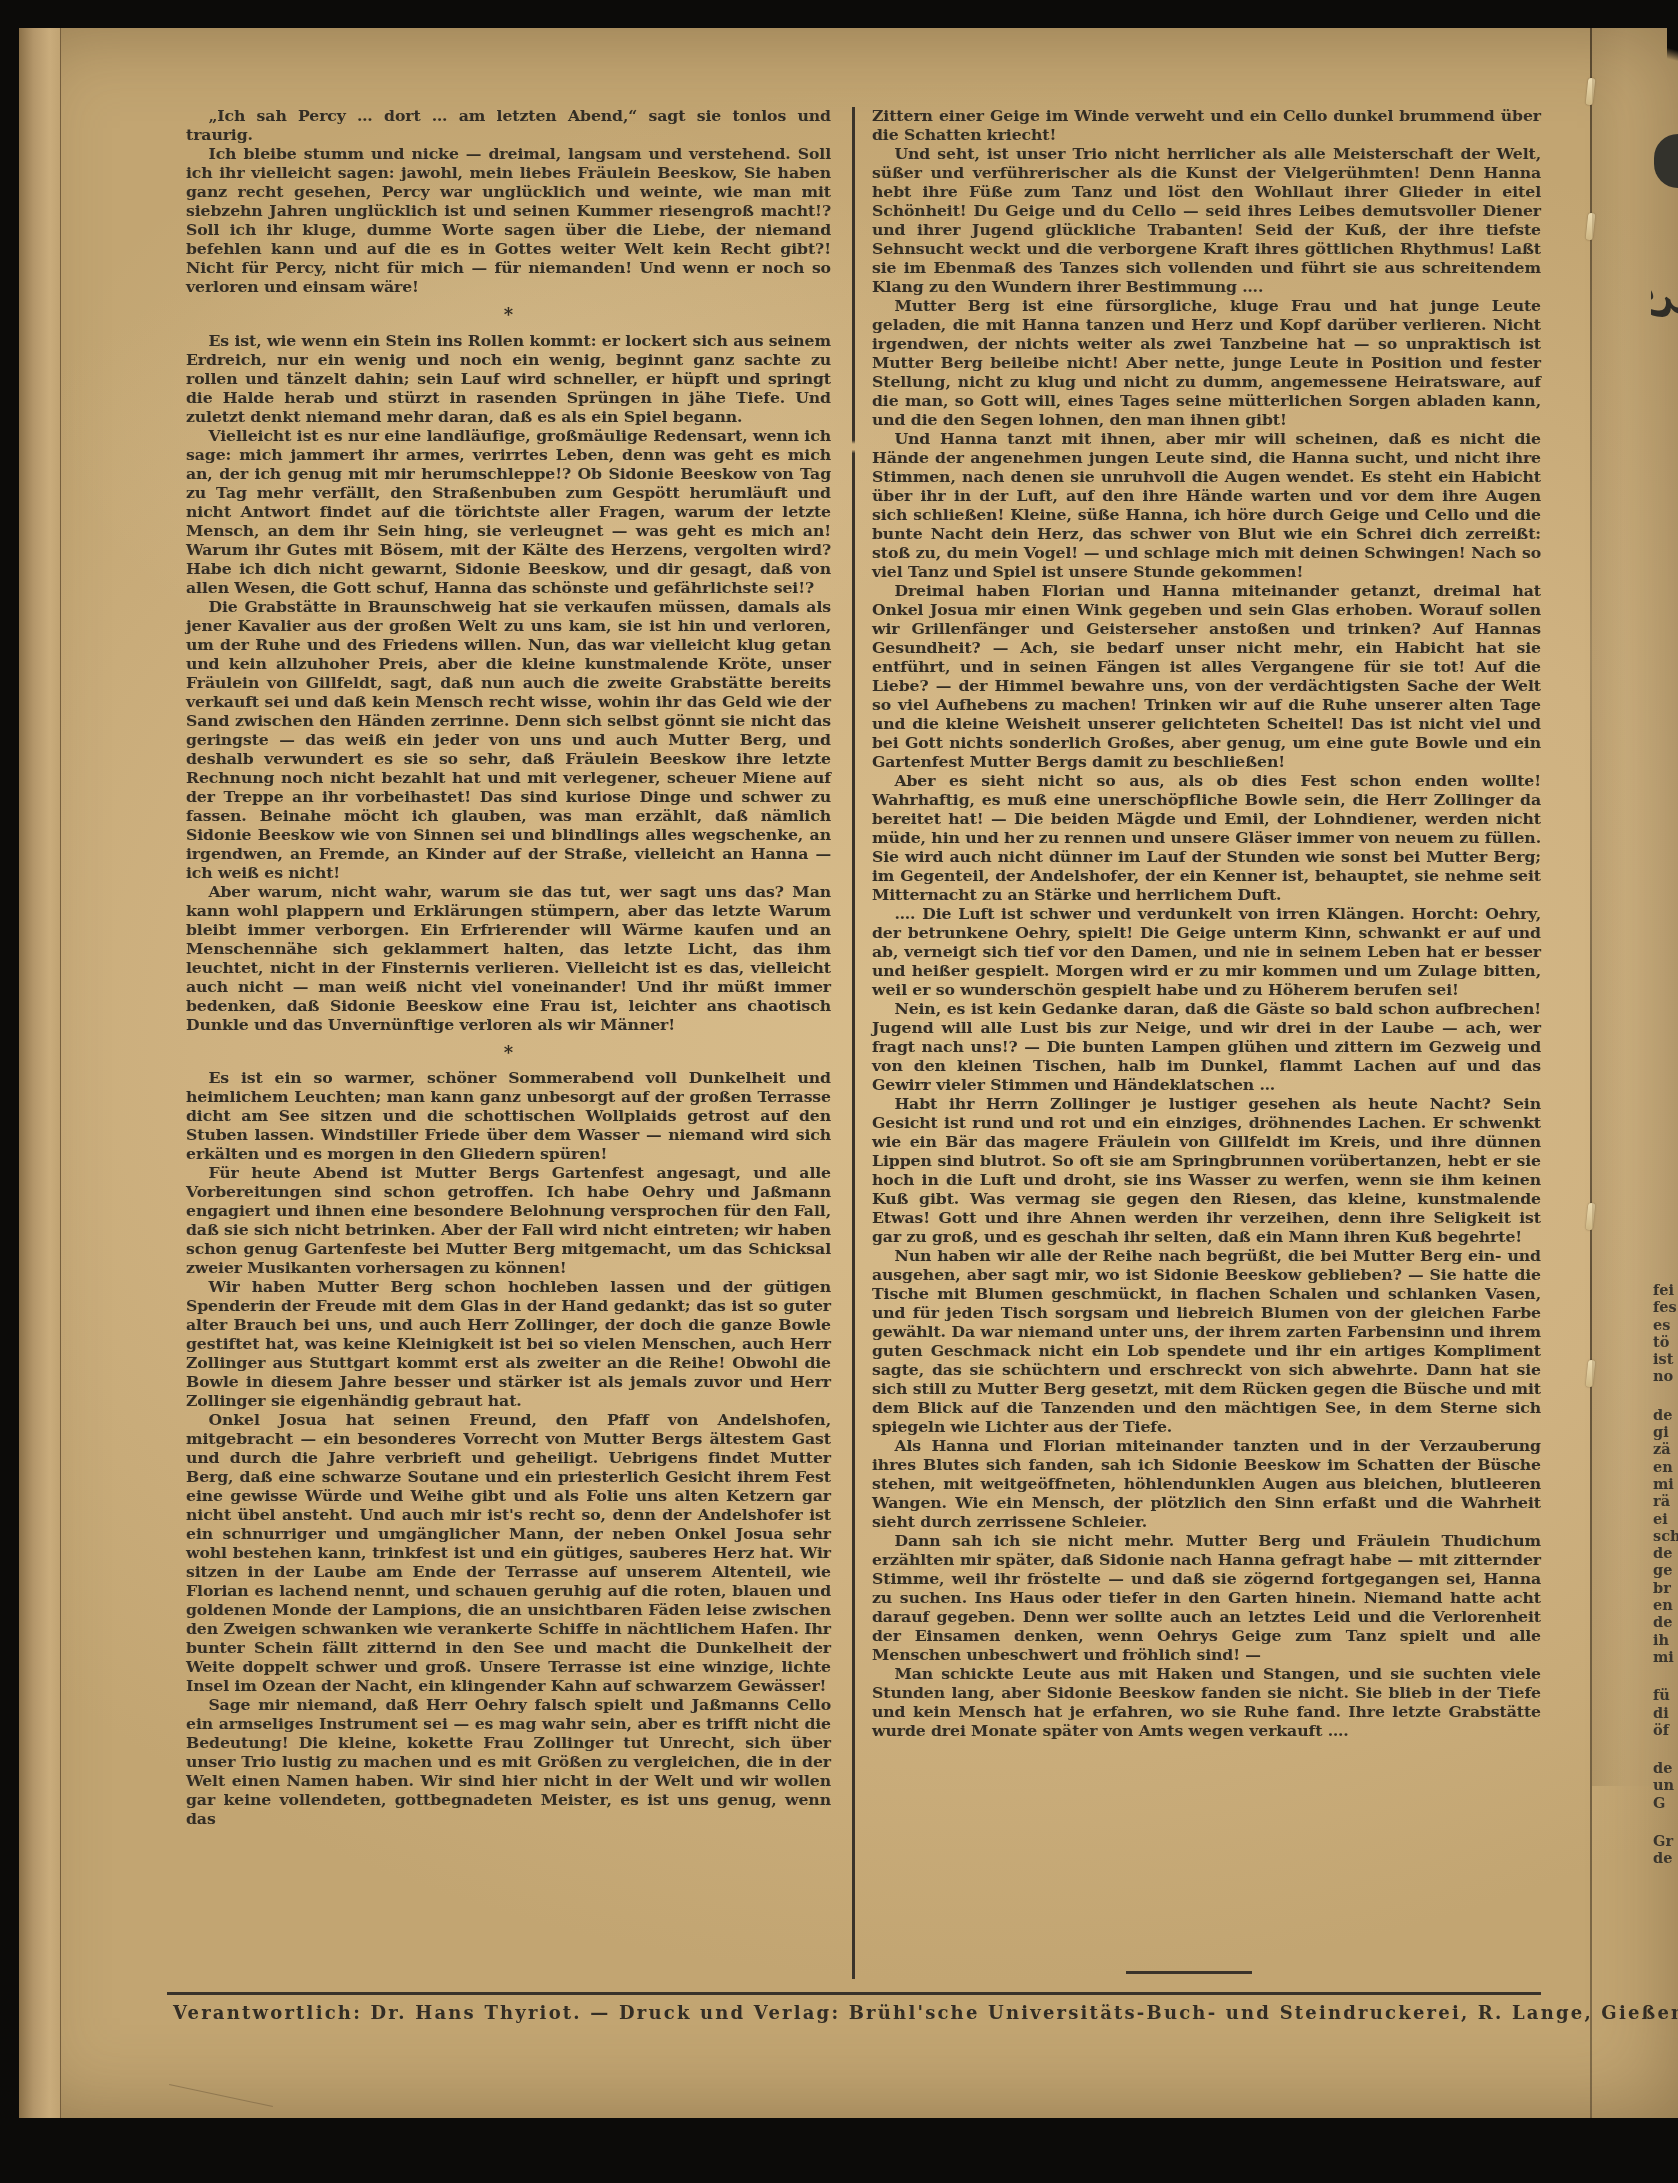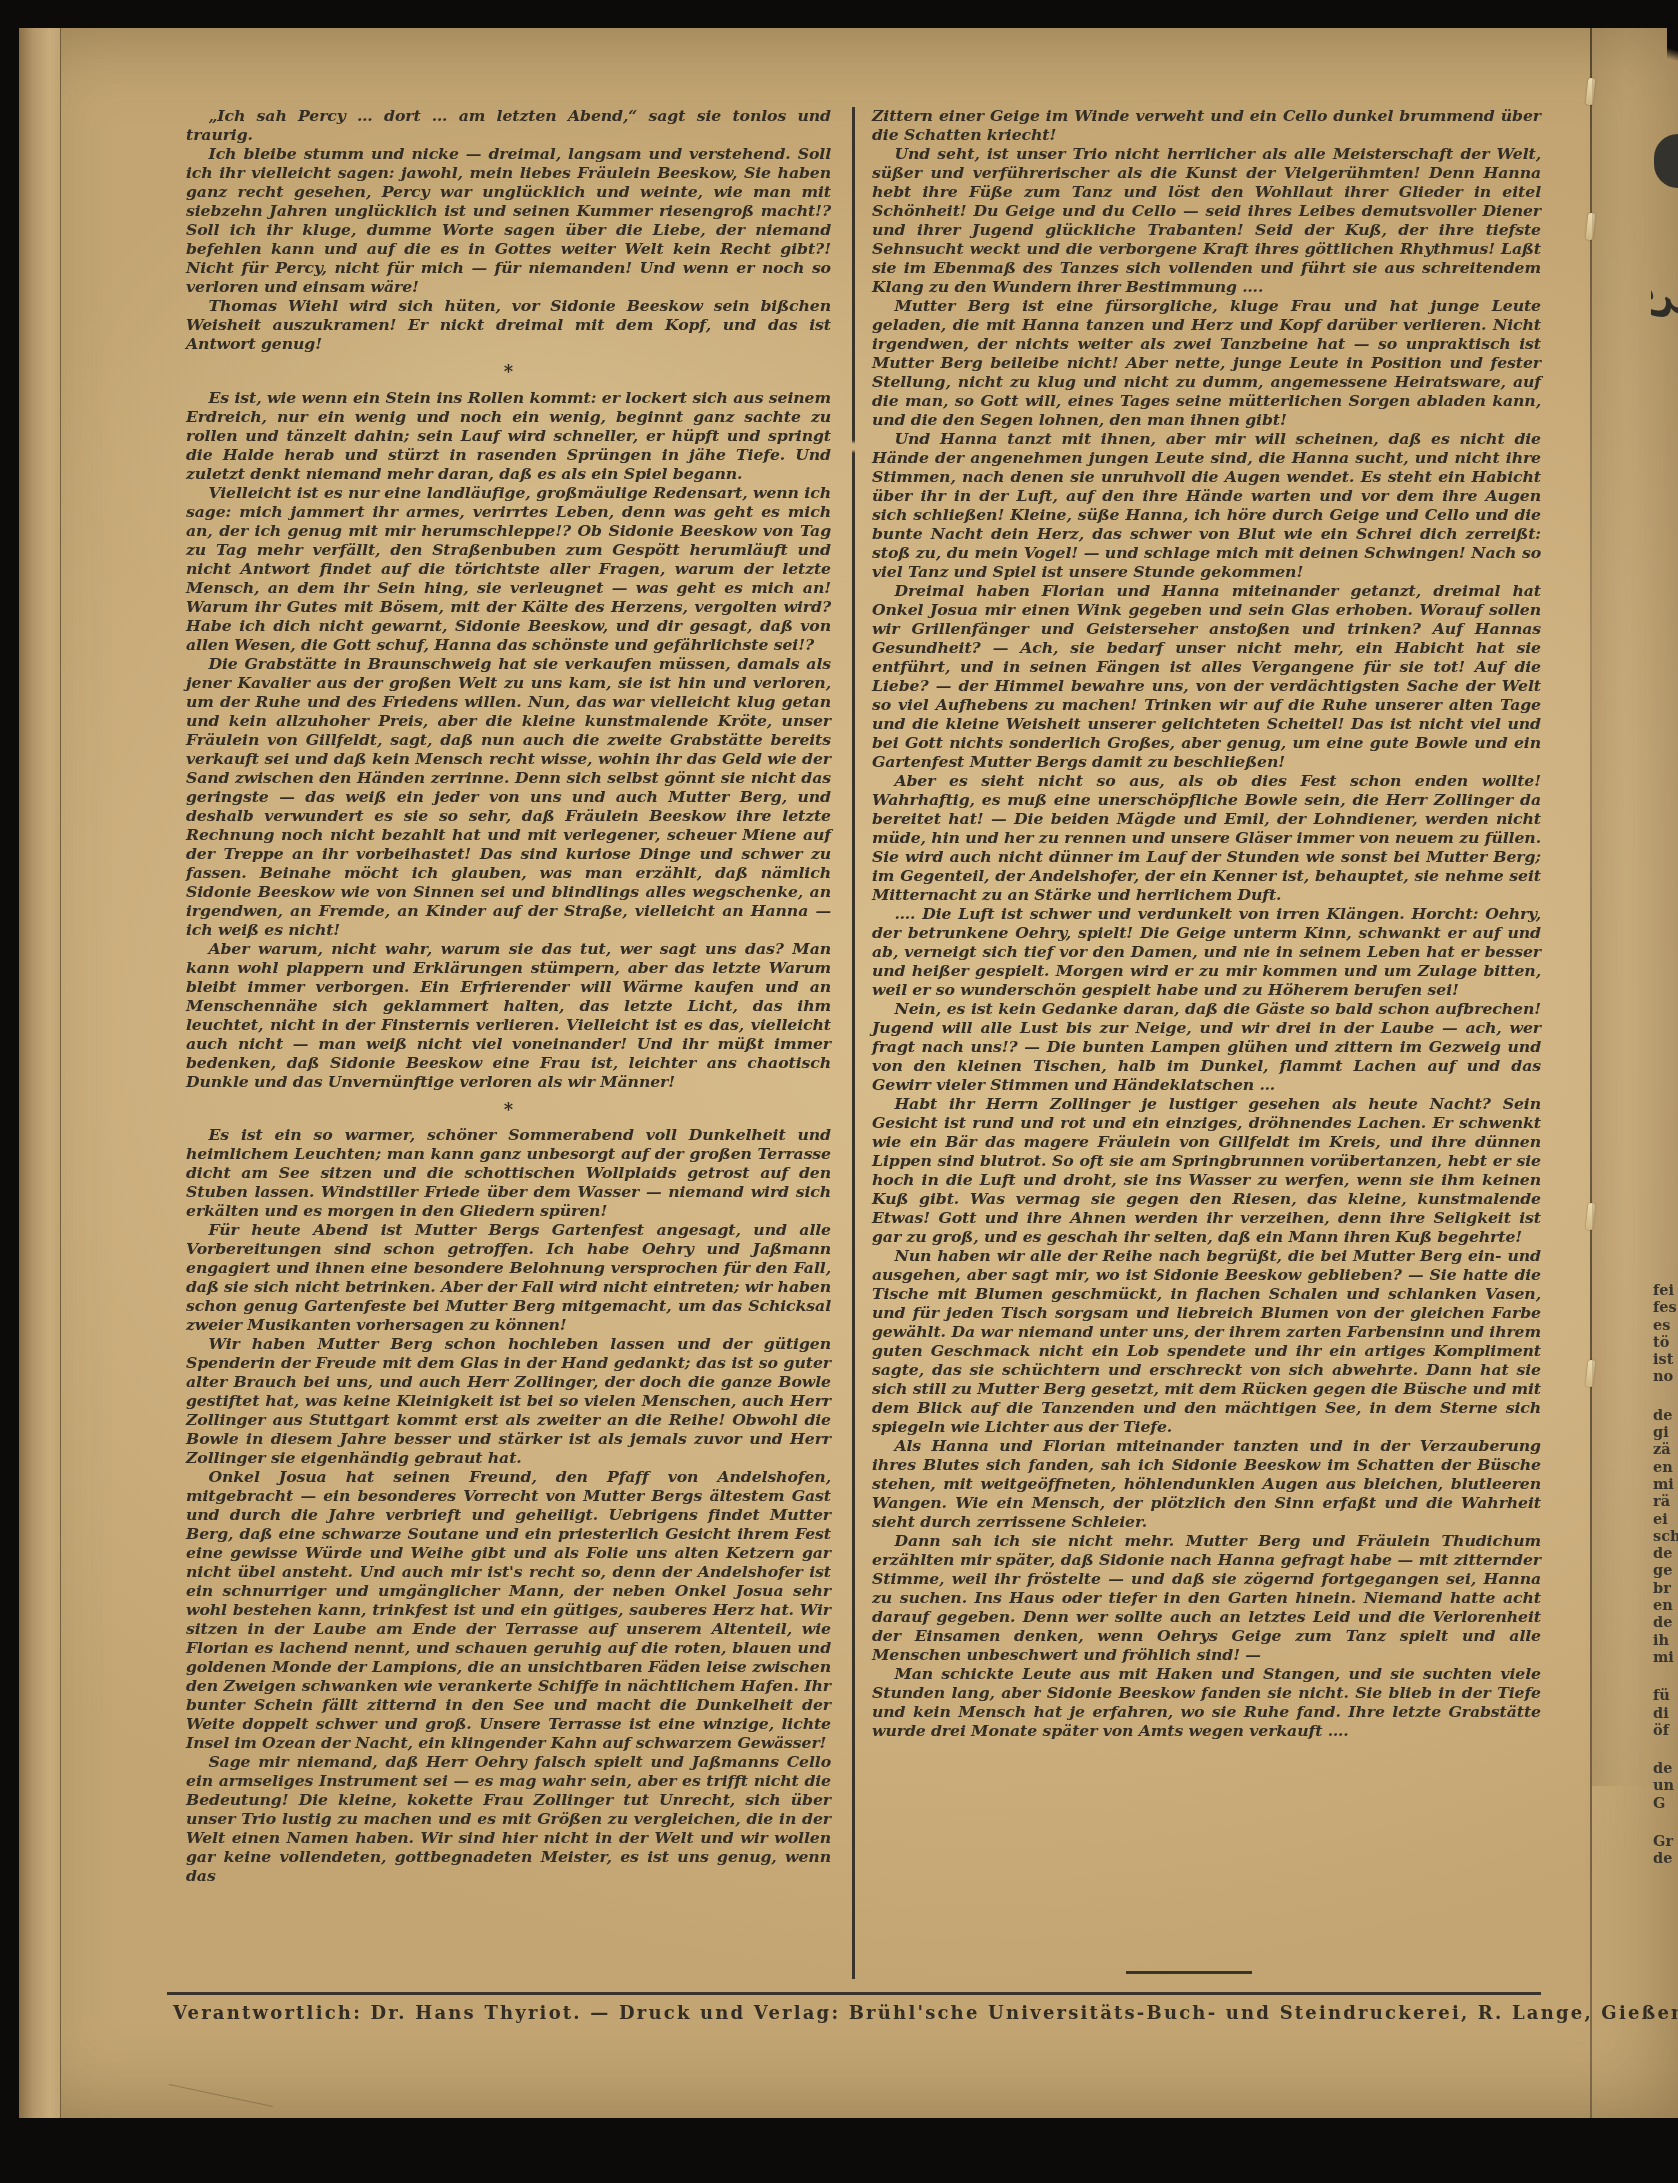--- a/index.html
+++ b/index.html
@@ -20,21 +20,21 @@
   .bottom-crease{
     position:absolute;left:149px;top:2067px;width:106px;height:1.1px;
     background:rgba(110,90,60,.5);transform:rotate(12deg);
   }
   .col{
     position:absolute;top:78px;color:#332d24;font-size:15.7px;line-height:19px;
     text-align:justify;font-weight:bold;letter-spacing:-0.1px;hyphens:auto;
   }
   .col-left{left:167px;width:645px;}
   .col-right{left:853px;width:669px;}
-  .col p{margin:0;text-indent:22.4px;font-style:italic;}
+  .col p{margin:0;text-indent:22.4px;}
   .col p.cont{text-indent:0;}
   .col p.sep{text-indent:0;text-align:center;font-size:18px;margin:9px 0 6.7px 0;letter-spacing:0;}
   .divider{
     position:absolute;left:833px;top:79px;width:2.8px;height:1872px;
     background:linear-gradient(180deg,#3a332a 0%,#3a332a 17.8%,#cfb281 18%,#cfb281 18.3%,#3a332a 18.5%,#3a332a 100%);
   }
   .end-rule{position:absolute;left:1107px;top:1943px;width:126px;height:2.8px;background:#3a332a;}
   .footer-rule{position:absolute;left:148px;top:1964px;width:1374px;height:2.8px;background:#38322a;}
   .imprint{
     position:absolute;left:154px;top:1974px;width:1369px;color:#332d24;
@@ -64,21 +64,20 @@
 
 <div class="canvas">
   <div class="page">
 
     <div class="left-edge"></div>
     <div class="bottom-crease"></div>
 
     <div class="col col-left">
         <p>„Ich sah Percy … dort … am letzten Abend,“ sagt sie tonlos und traurig.</p>
         <p>Ich bleibe stumm und nicke — dreimal, langsam und verstehend. Soll ich ihr vielleicht sagen: jawohl, mein liebes Fräulein Beeskow, Sie haben ganz recht gesehen, Percy war unglücklich und weinte, wie man mit siebzehn Jahren unglücklich ist und seinen Kummer riesengroß macht!? Soll ich ihr kluge, dumme Worte sagen über die Liebe, der niemand befehlen kann und auf die es in Gottes weiter Welt kein Recht gibt?! Nicht für Percy, nicht für mich — für niemanden! Und wenn er noch so verloren und einsam wäre!</p>
-        <p>Thomas Wiehl wird sich hüten, vor Sidonie Beeskow sein bißchen Weisheit auszukramen! Er nickt dreimal mit dem Kopf, und das ist Antwort genug!</p>
         <p class="sep">*</p>
         <p>Es ist, wie wenn ein Stein ins Rollen kommt: er lockert sich aus seinem Erdreich, nur ein wenig und noch ein wenig, beginnt ganz sachte zu rollen und tänzelt dahin; sein Lauf wird schneller, er hüpft und springt die Halde herab und stürzt in rasenden Sprüngen in jähe Tiefe. Und zuletzt denkt niemand mehr daran, daß es als ein Spiel begann.</p>
         <p>Vielleicht ist es nur eine landläufige, großmäulige Redensart, wenn ich sage: mich jammert ihr armes, verirrtes Leben, denn was geht es mich an, der ich genug mit mir herumschleppe!? Ob Sidonie Beeskow von Tag zu Tag mehr verfällt, den Straßenbuben zum Gespött herumläuft und nicht Antwort findet auf die törichtste aller Fragen, warum der letzte Mensch, an dem ihr Sein hing, sie verleugnet — was geht es mich an! Warum ihr Gutes mit Bösem, mit der Kälte des Herzens, vergolten wird? Habe ich dich nicht gewarnt, Sidonie Beeskow, und dir gesagt, daß von allen Wesen, die Gott schuf, Hanna das schönste und gefährlichste sei!?</p>
         <p>Die Grabstätte in Braunschweig hat sie verkaufen müssen, damals als jener Kavalier aus der großen Welt zu uns kam, sie ist hin und verloren, um der Ruhe und des Friedens willen. Nun, das war vielleicht klug getan und kein allzuhoher Preis, aber die kleine kunstmalende Kröte, unser Fräulein von Gillfeldt, sagt, daß nun auch die zweite Grabstätte bereits verkauft sei und daß kein Mensch recht wisse, wohin ihr das Geld wie der Sand zwischen den Händen zerrinne. Denn sich selbst gönnt sie nicht das geringste — das weiß ein jeder von uns und auch Mutter Berg, und deshalb verwundert es sie so sehr, daß Fräulein Beeskow ihre letzte Rechnung noch nicht bezahlt hat und mit verlegener, scheuer Miene auf der Treppe an ihr vorbeihastet! Das sind kuriose Dinge und schwer zu fassen. Beinahe möcht ich glauben, was man erzählt, daß nämlich Sidonie Beeskow wie von Sinnen sei und blindlings alles wegschenke, an irgendwen, an Fremde, an Kinder auf der Straße, vielleicht an Hanna — ich weiß es nicht!</p>
         <p>Aber warum, nicht wahr, warum sie das tut, wer sagt uns das? Man kann wohl plappern und Erklärungen stümpern, aber das letzte Warum bleibt immer verborgen. Ein Erfrierender will Wärme kaufen und an Menschennähe sich geklammert halten, das letzte Licht, das ihm leuchtet, nicht in der Finsternis verlieren. Vielleicht ist es das, vielleicht auch nicht — man weiß nicht viel voneinander! Und ihr müßt immer bedenken, daß Sidonie Beeskow eine Frau ist, leichter ans chaotisch Dunkle und das Unvernünftige verloren als wir Männer!</p>
         <p class="sep">*</p>
         <p>Es ist ein so warmer, schöner Sommerabend voll Dunkelheit und heimlichem Leuchten; man kann ganz unbesorgt auf der großen Terrasse dicht am See sitzen und die schottischen Wollplaids getrost auf den Stuben lassen. Windstiller Friede über dem Wasser — niemand wird sich erkälten und es morgen in den Gliedern spüren!</p>
         <p>Für heute Abend ist Mutter Bergs Gartenfest angesagt, und alle Vorbereitungen sind schon getroffen. Ich habe Oehry und Jaßmann engagiert und ihnen eine besondere Belohnung versprochen für den Fall, daß sie sich nicht betrinken. Aber der Fall wird nicht eintreten; wir haben schon genug Gartenfeste bei Mutter Berg mitgemacht, um das Schicksal zweier Musikanten vorhersagen zu können!</p>
         <p>Wir haben Mutter Berg schon hochleben lassen und der gütigen Spenderin der Freude mit dem Glas in der Hand gedankt; das ist so guter alter Brauch bei uns, und auch Herr Zollinger, der doch die ganze Bowle gestiftet hat, was keine Kleinigkeit ist bei so vielen Menschen, auch Herr Zollinger aus Stuttgart kommt erst als zweiter an die Reihe! Obwohl die Bowle in diesem Jahre besser und stärker ist als jemals zuvor und Herr Zollinger sie eigenhändig gebraut hat.</p>
         <p>Onkel Josua hat seinen Freund, den Pfaff von Andelshofen, mitgebracht — ein besonderes Vorrecht von Mutter Bergs ältestem Gast und durch die Jahre verbrieft und geheiligt. Uebrigens findet Mutter Berg, daß eine schwarze Soutane und ein priesterlich Gesicht ihrem Fest eine gewisse Würde und Weihe gibt und als Folie uns alten Ketzern gar nicht übel ansteht. Und auch mir ist's recht so, denn der Andelshofer ist ein schnurriger und umgänglicher Mann, der neben Onkel Josua sehr wohl bestehen kann, trinkfest ist und ein gütiges, sauberes Herz hat. Wir sitzen in der Laube am Ende der Terrasse auf unserem Altenteil, wie Florian es lachend nennt, und schauen geruhig auf die roten, blauen und goldenen Monde der Lampions, die an unsichtbaren Fäden leise zwischen den Zweigen schwanken wie verankerte Schiffe in nächtlichem Hafen. Ihr bunter Schein fällt zitternd in den See und macht die Dunkelheit der Weite doppelt schwer und groß. Unsere Terrasse ist eine winzige, lichte Insel im Ozean der Nacht, ein klingender Kahn auf schwarzem Gewässer!</p>

